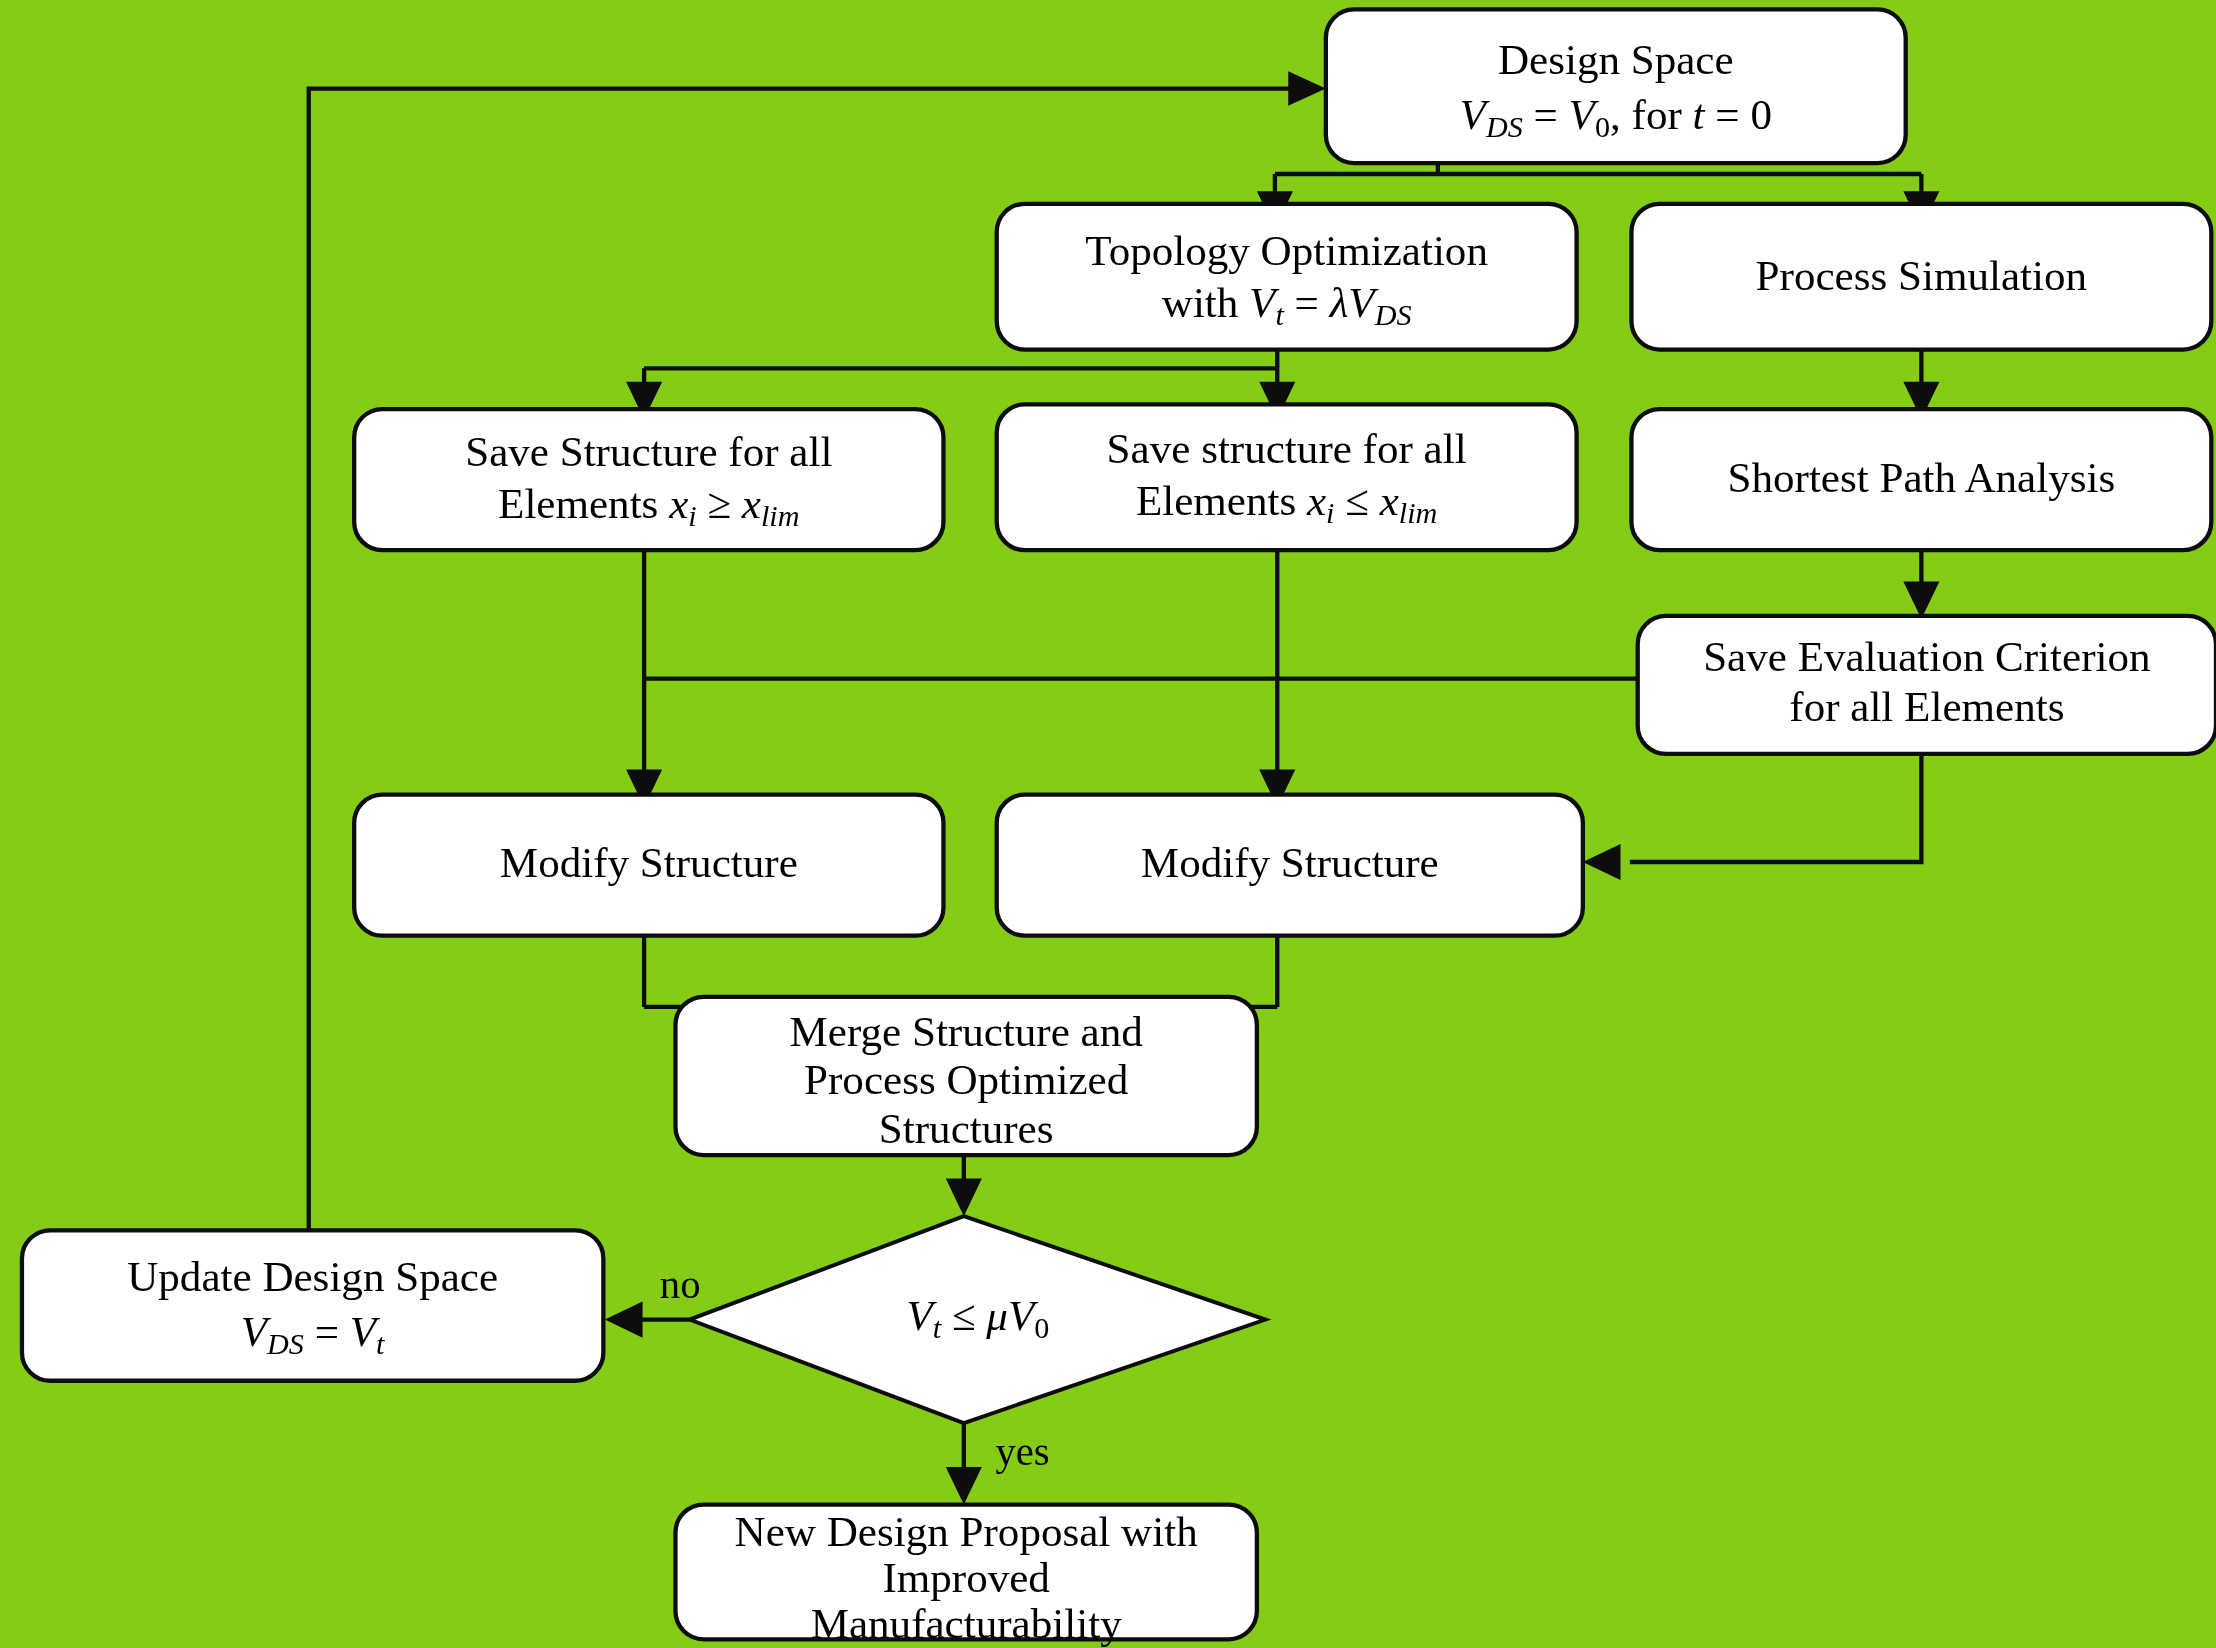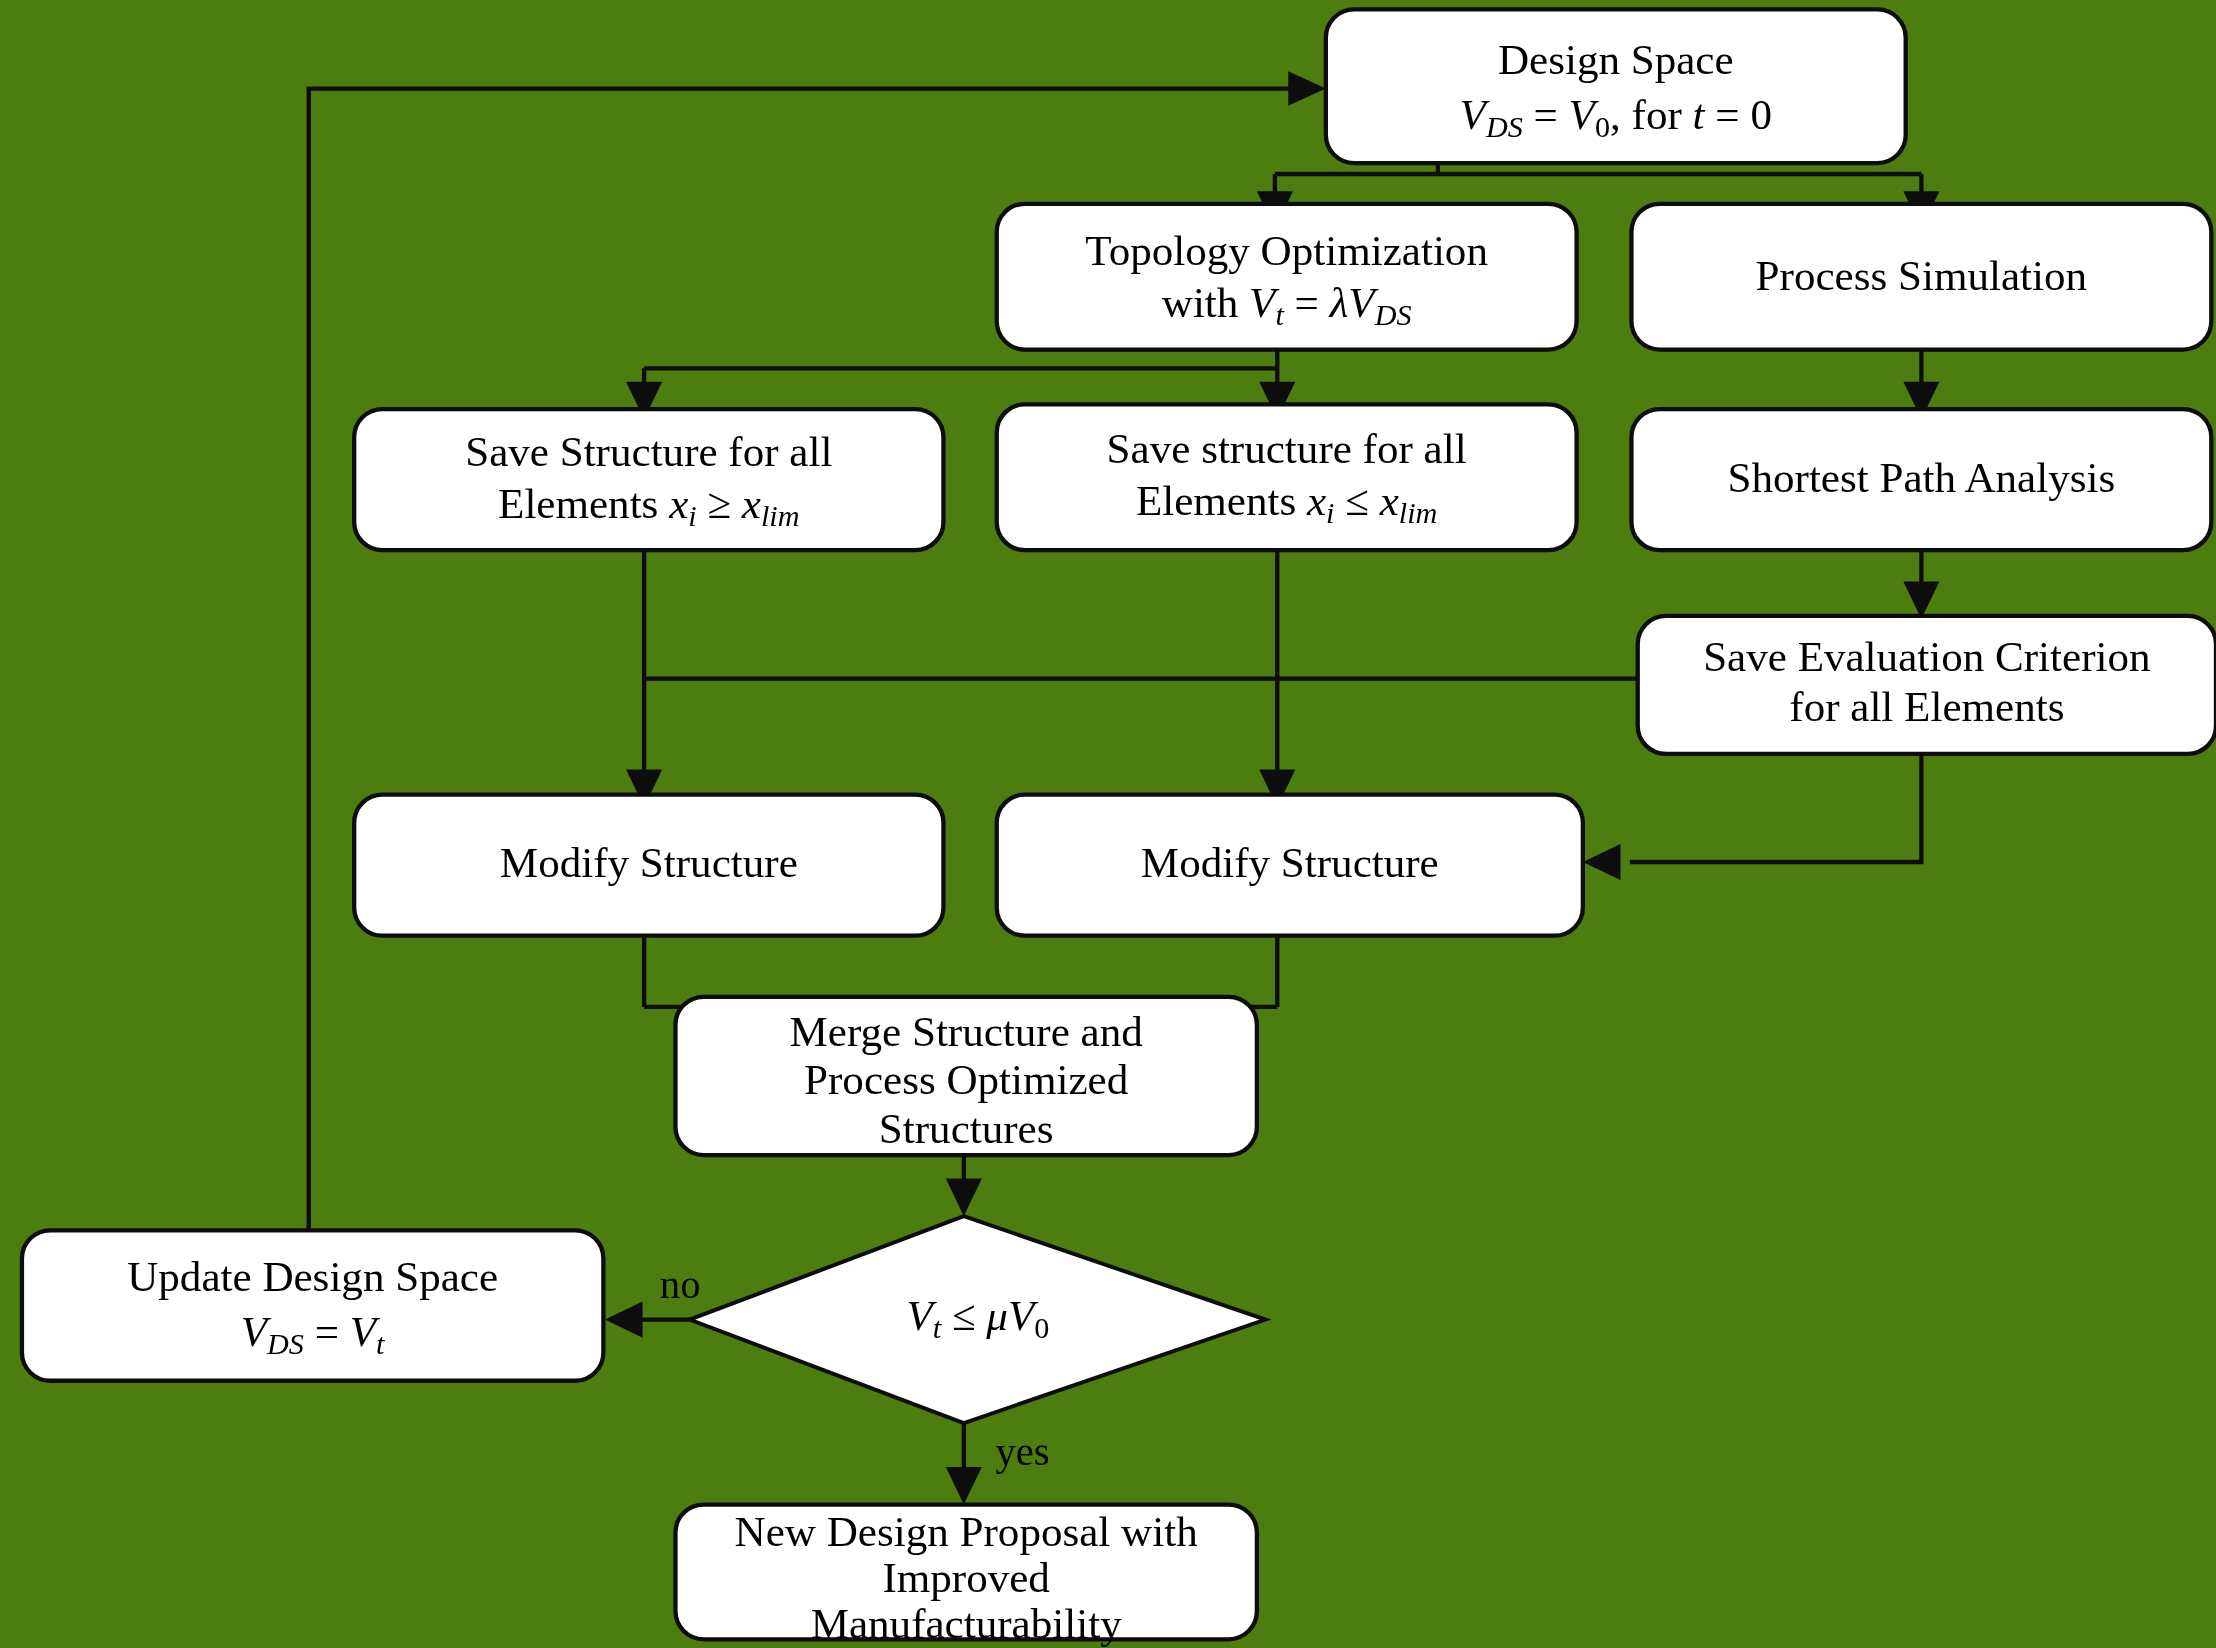--- a/index.html
+++ b/index.html
@@ -10,21 +10,21 @@
   body {
     width: 2216px;
     height: 1648px;
     font-family: "Liberation Serif", "DejaVu Serif", serif;
     overflow: hidden;
   }
   #flowchart-root {
     position: relative;
     width: 2216px;
     height: 1648px;
-    background: #4d7c0f;
+    background: #84cc16;
   }
   svg.chart-svg {
     display: block;
     width: 2216px;
     height: 1648px;
   }
   .node-shape {
     fill: #ffffff;
     stroke: #0d0d0d;
     stroke-width: 5.5;

